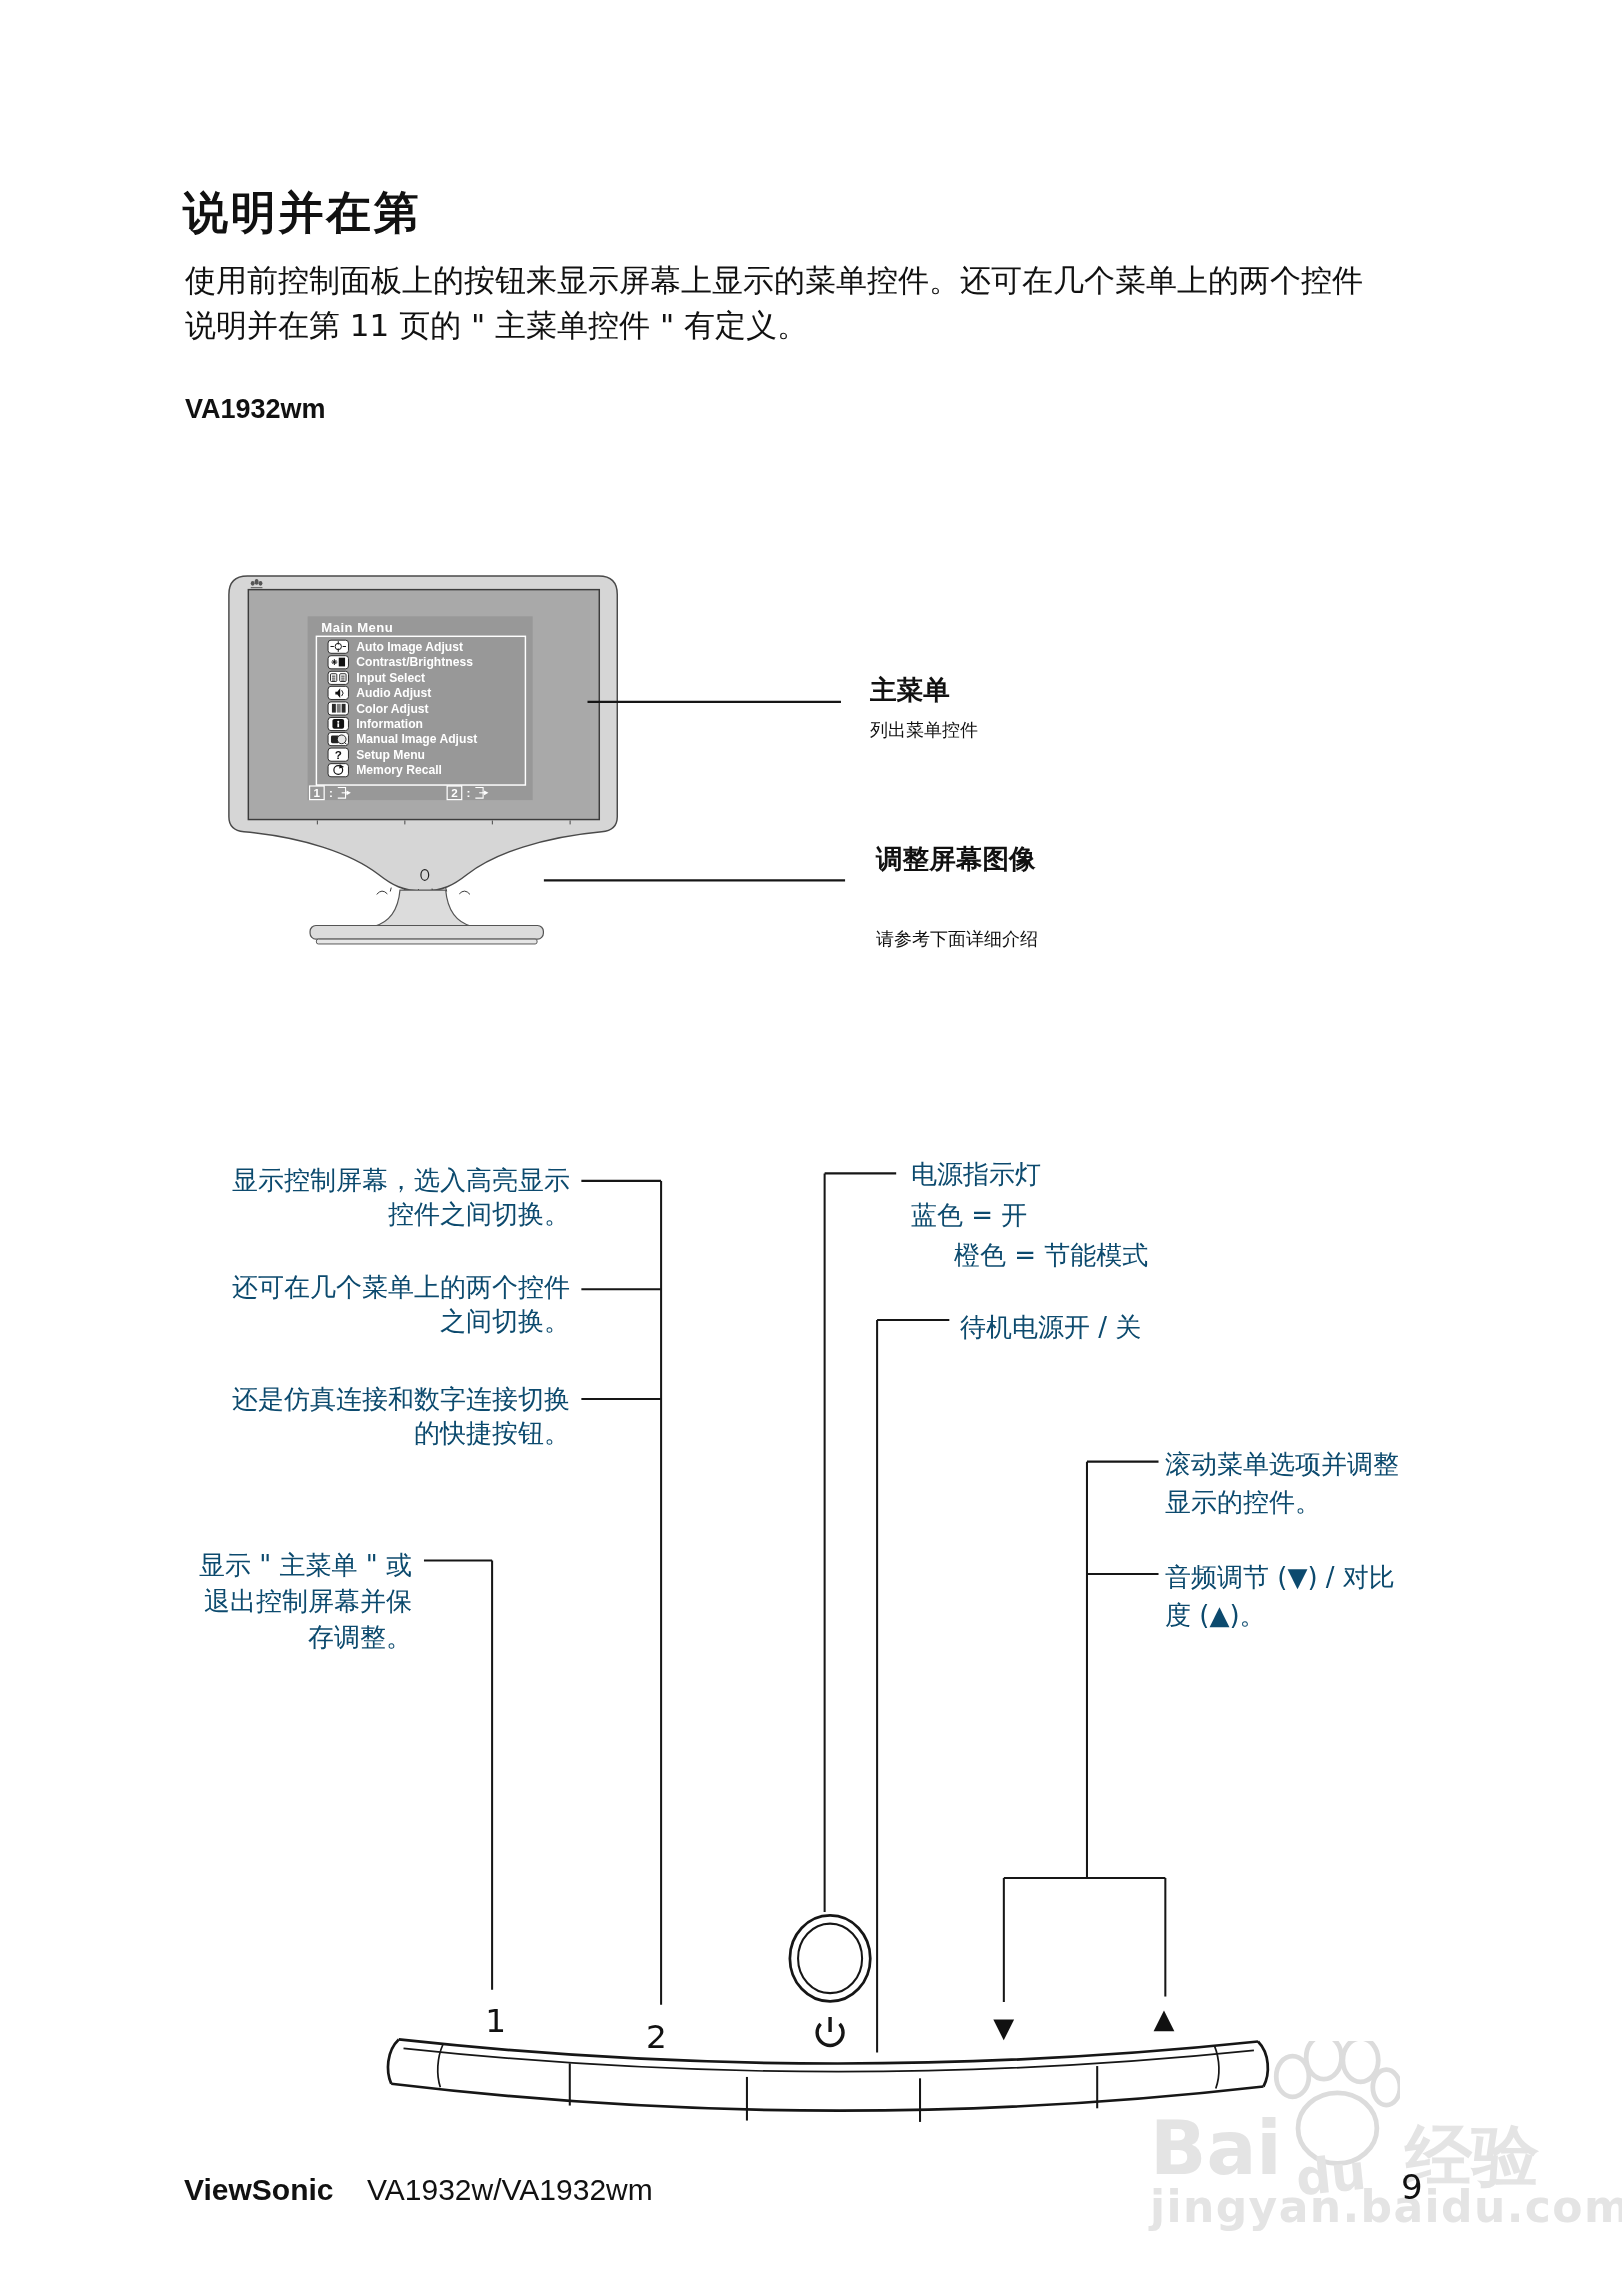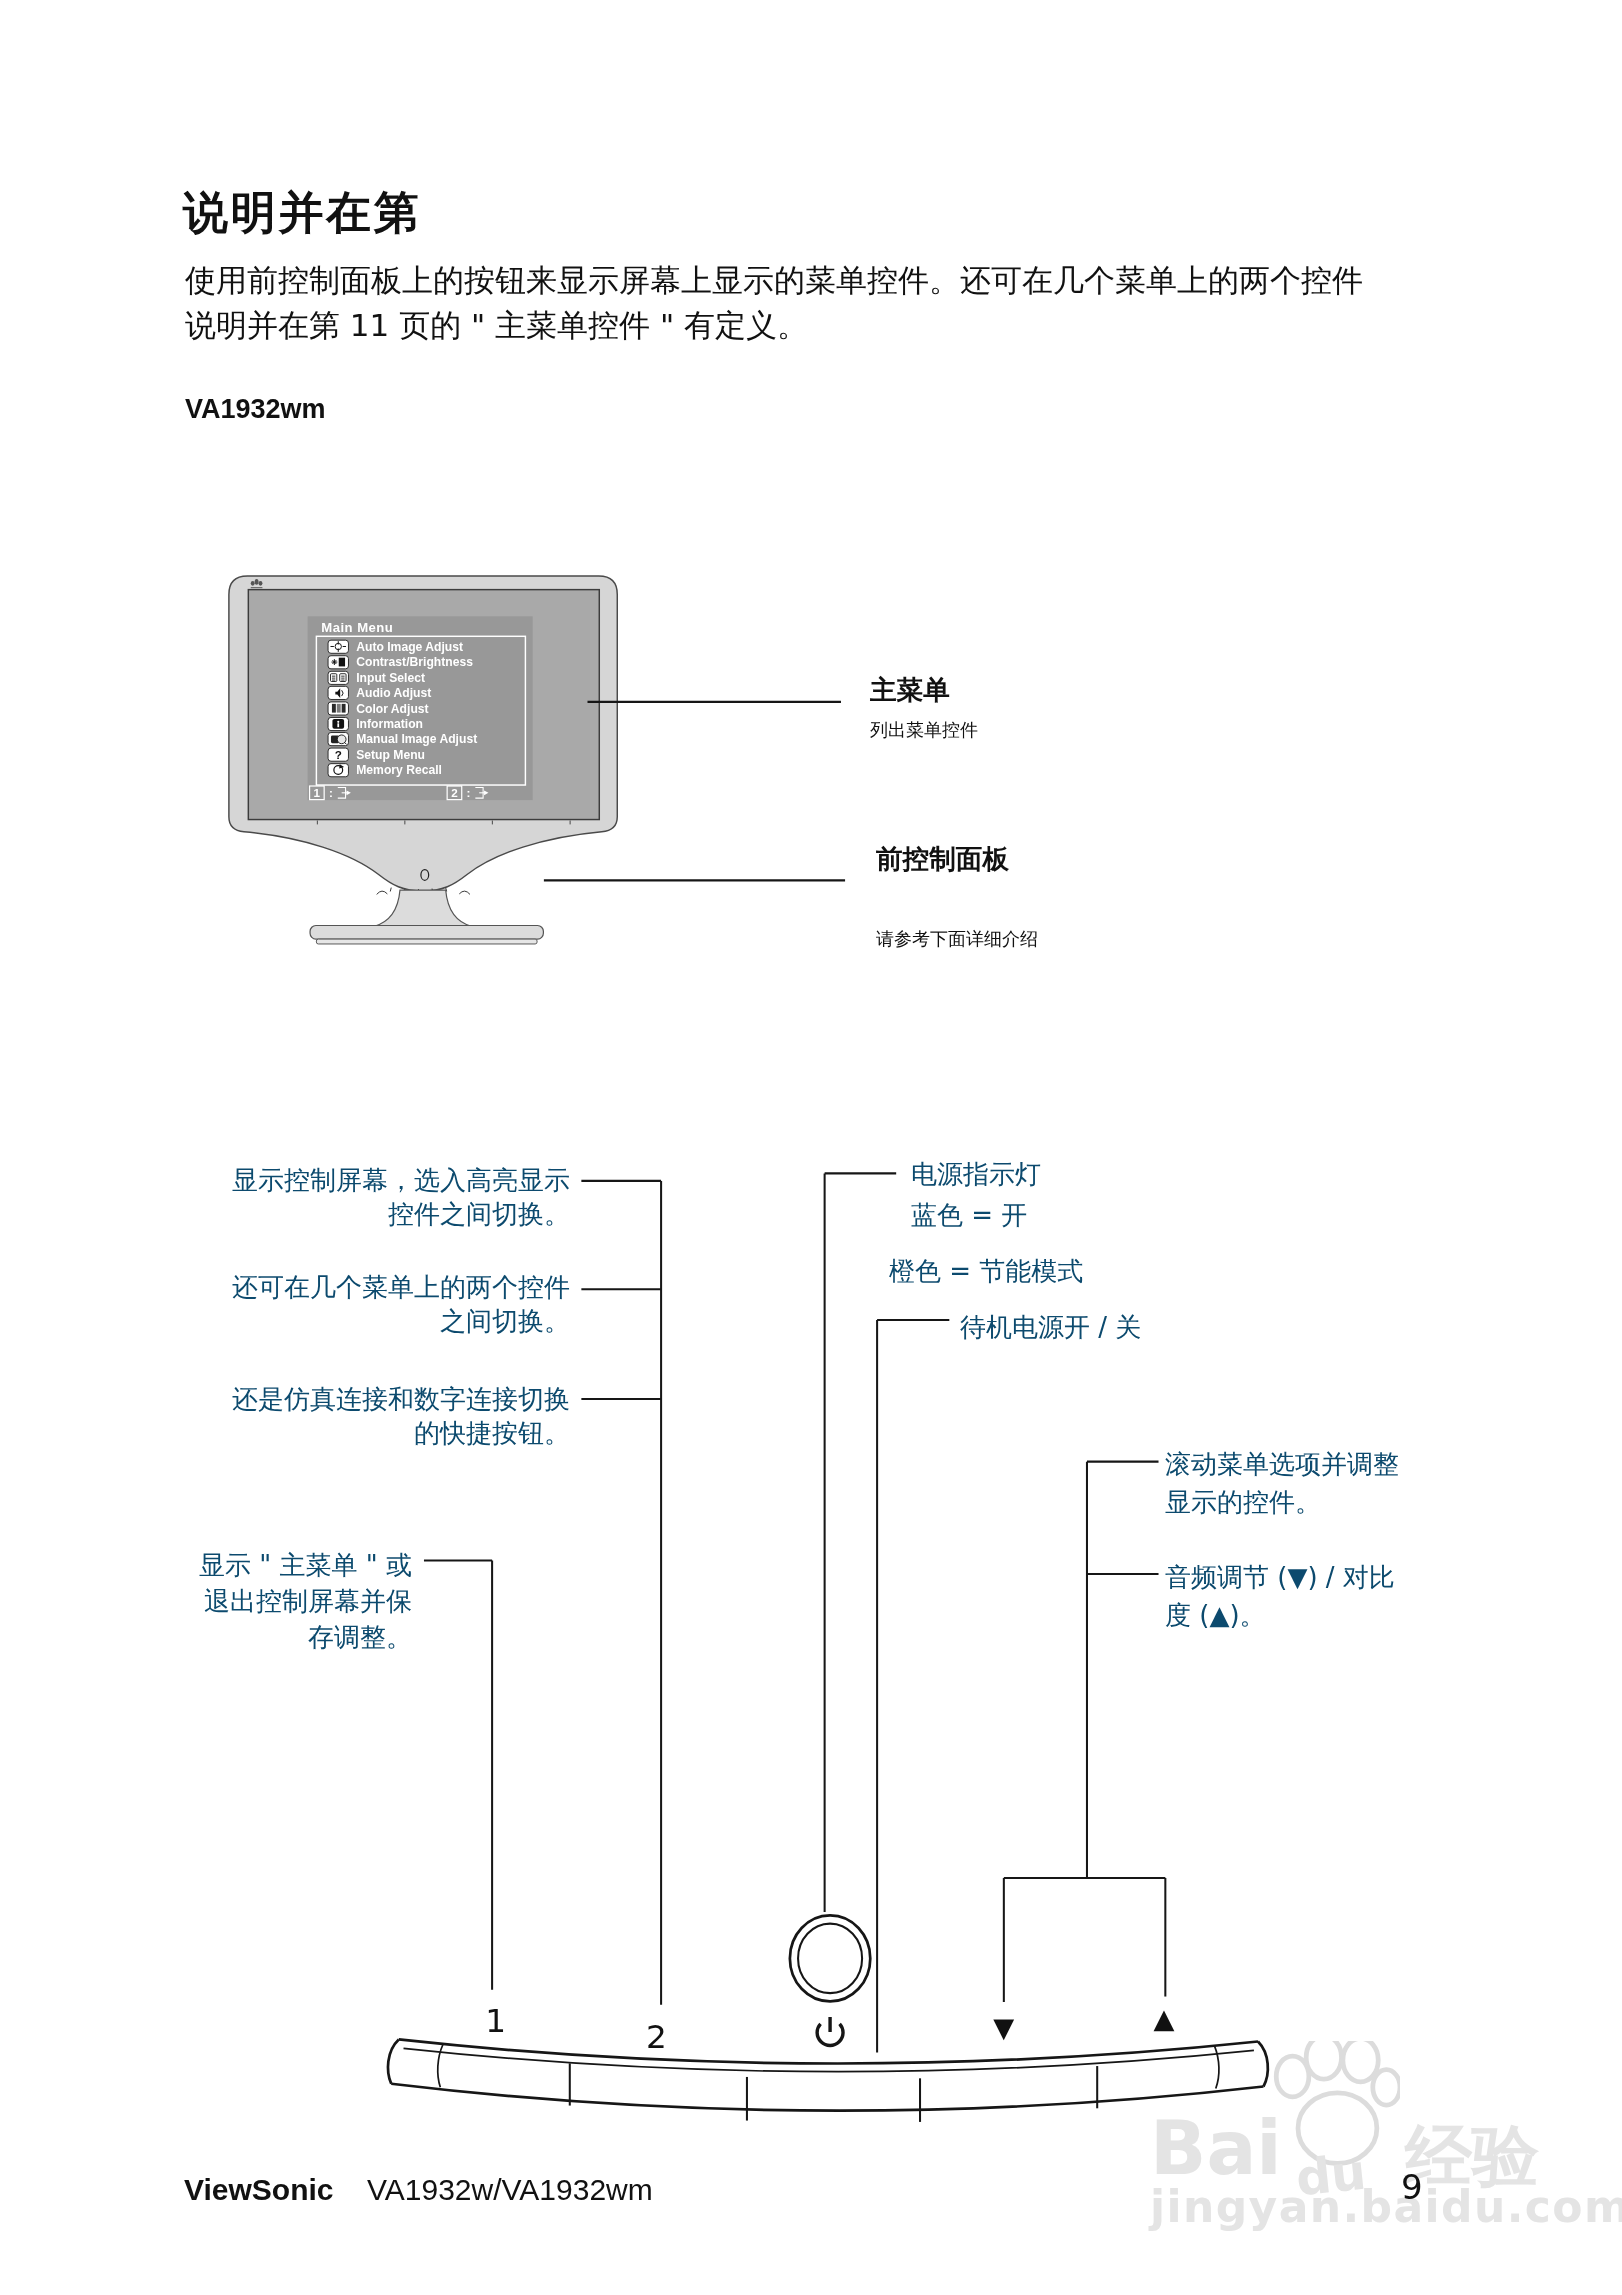--- a/index.html
+++ b/index.html
@@ -255,21 +255,21 @@
 
     <text x="712" y="2982" font-size="48" class="diagram-label">1</text>
     <text x="948" y="3006" font-size="48" class="diagram-label">2</text>
     <text x="1473" y="2990" font-size="40" text-anchor="middle" class="diagram-label">▼</text>
     <text x="1708" y="2976" font-size="40" text-anchor="middle" class="diagram-label">▲</text>
   </svg>
 
   <div class="abs callout-title" style="left:870px;top:672px;">主菜单</div>
   <div class="abs callout-desc" style="left:870px;top:718px;">列出菜单控件</div>
 
-  <div class="abs callout-title" style="left:876px;top:841px;">前控制面板</div>
+  <div class="abs callout-title" style="left:876px;top:841px;">调整屏幕图像</div>
   <div class="abs callout-desc" style="left:876px;top:927px;">请参考下面详细介绍</div>
 
   <div class="abs ann ra" style="left:164px;top:1163px;width:406px;">
     <div>显示控制屏幕，选入高亮显示</div>
     <div>控件之间切换。</div>
   </div>
   <div class="abs ann ra" style="left:164px;top:1270px;width:406px;">
     <div>还可在几个菜单上的两个控件</div>
     <div>之间切换。</div>
   </div>
@@ -278,21 +278,21 @@
     <div>的快捷按钮。</div>
   </div>
   <div class="abs ann ra" style="left:164px;top:1547px;width:248px;line-height:36px;">
     <div>显示 " 主菜单 " 或</div>
     <div>退出控制屏幕并保</div>
     <div>存调整。</div>
   </div>
 
   <div class="abs ann" style="left:911px;top:1157px;">电源指示灯</div>
   <div class="abs ann" style="left:911px;top:1198px;">蓝色 = 开</div>
-  <div class="abs ann" style="left:889px;top:1238px;margin-top:16px;">橙色 = 节能模式</div>
+  <div class="abs ann" style="left:954px;top:1238px;">橙色 = 节能模式</div>
 
   <div class="abs ann" style="left:960px;top:1310px;">待机电源开 / 关</div>
 
   <div class="abs ann" style="left:1165px;top:1445px;line-height:38px;">
     <div>滚动菜单选项并调整</div>
     <div>显示的控件。</div>
   </div>
   <div class="abs ann" style="left:1165px;top:1558px;line-height:38px;">
     <div>音频调节 (▼) / 对比</div>
     <div>度 (▲)。</div>

